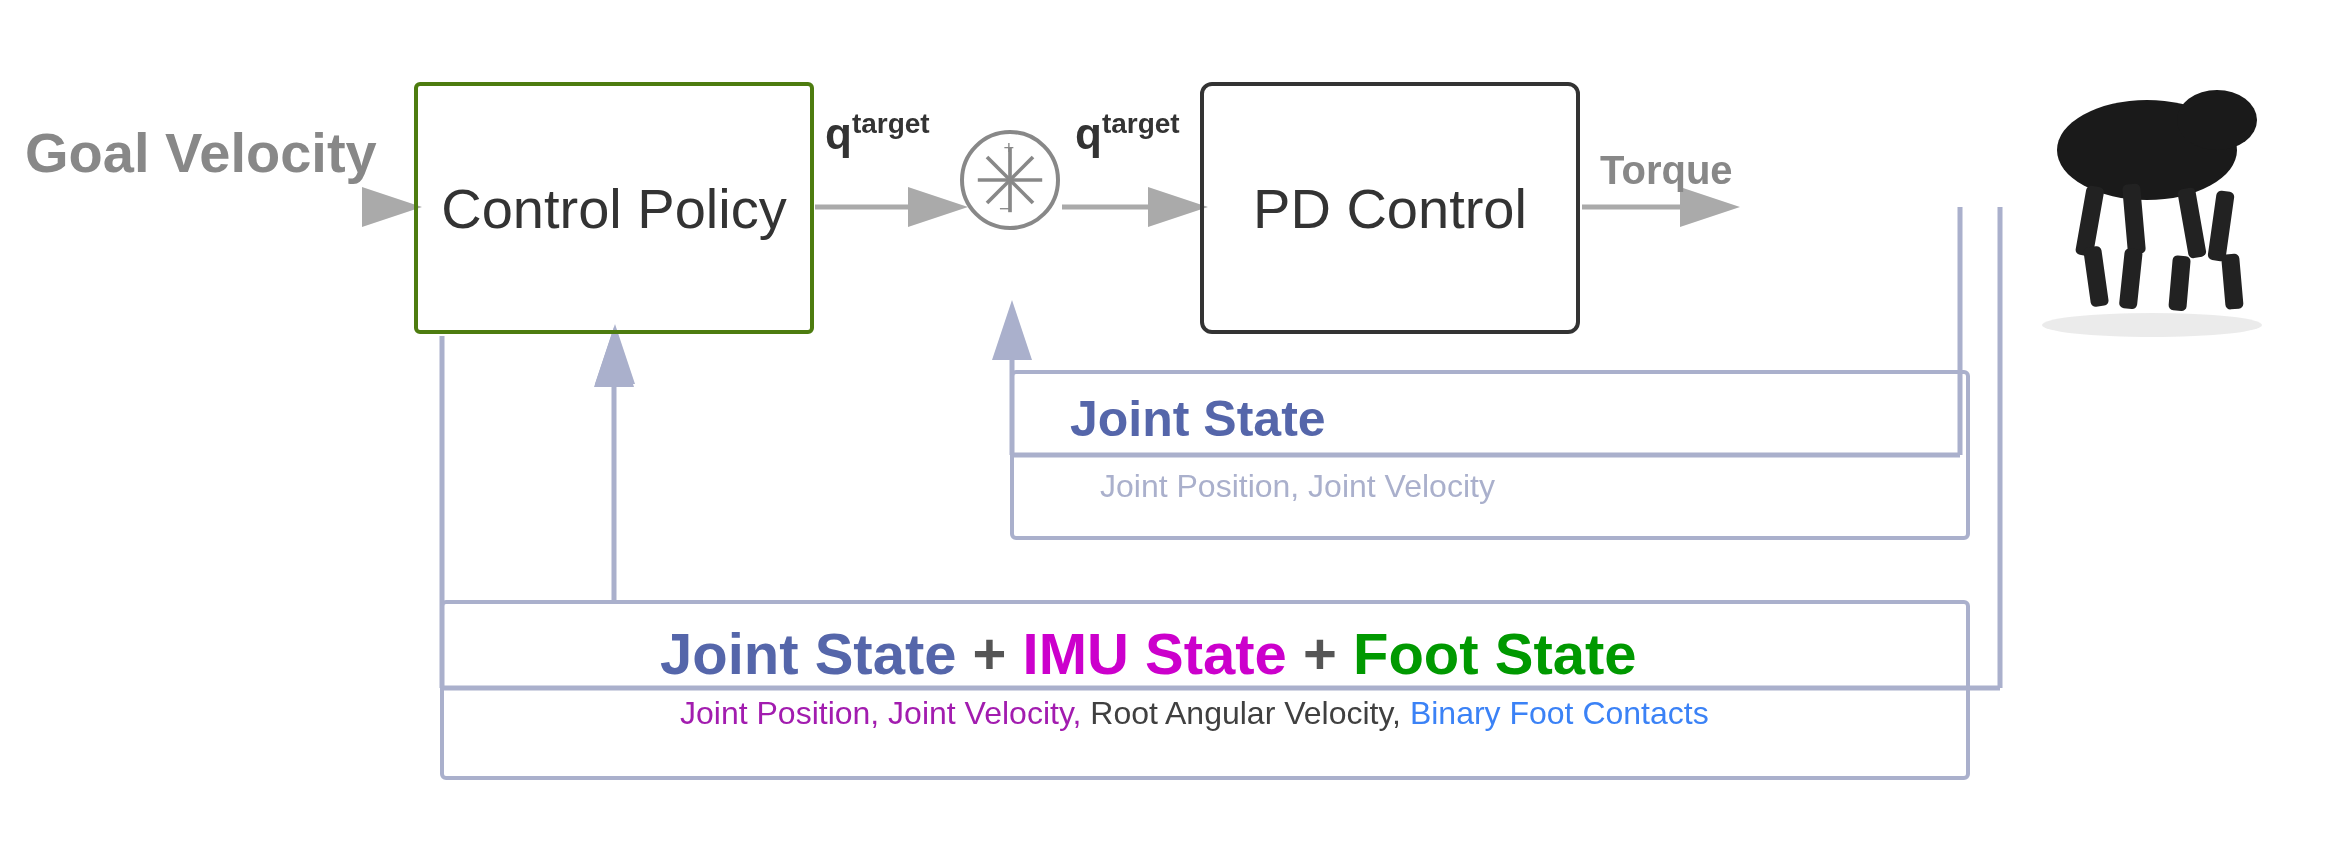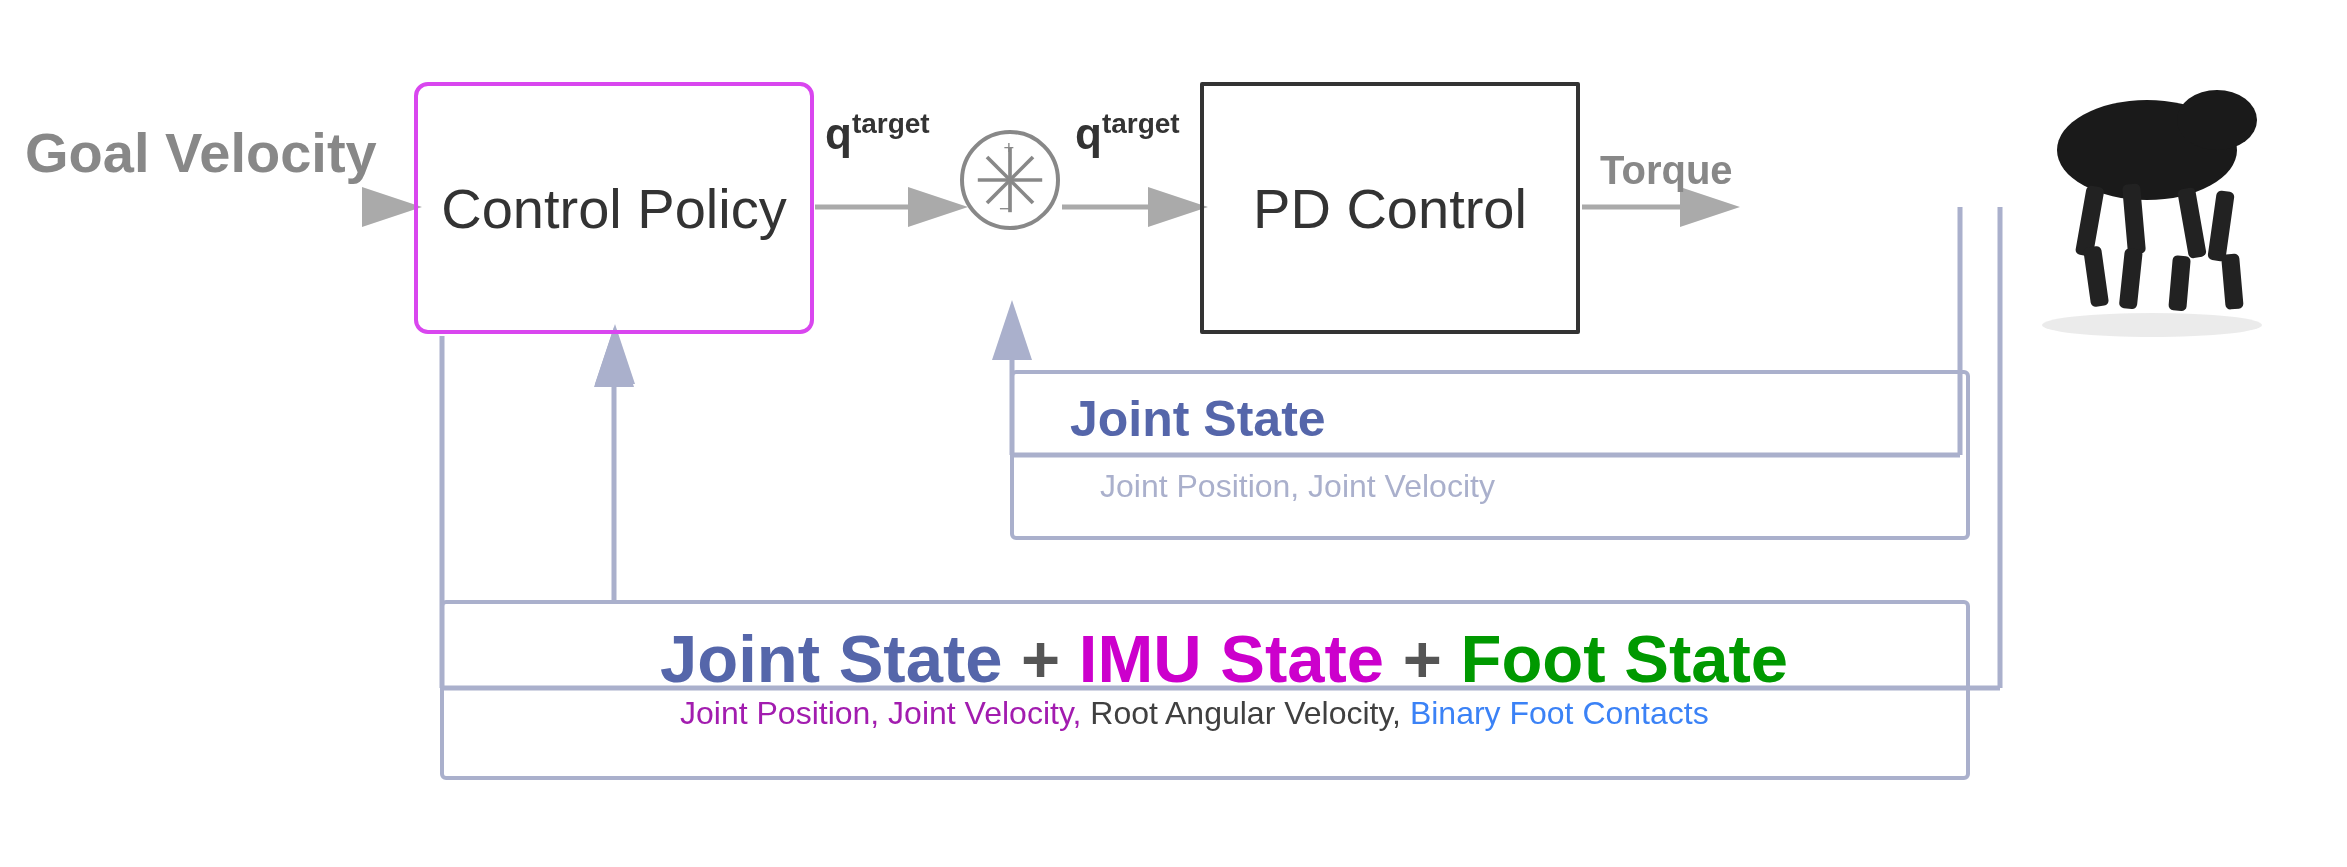--- a/index.html
+++ b/index.html
@@ -27,22 +27,22 @@
       color: #888;
     }
 
     
     .control-policy-box {
       position: absolute;
       left: 414px;
       top: 82px;
       width: 400px;
       height: 252px;
-      border: 4px solid #d946ef;
-      border-radius: 14px;
+      border: 4px solid #4d7c0f;
+      border-radius: 6px;
       display: flex;
       align-items: center;
       justify-content: center;
     }
     .control-policy-label {
       font-size: 56px;
       font-weight: normal;
       color: #333;
       text-align: center;
     }
@@ -88,21 +88,21 @@
     }
 
     
     .pd-control-box {
       position: absolute;
       left: 1200px;
       top: 82px;
       width: 380px;
       height: 252px;
       border: 4px solid #333;
-      border-radius: 2px;
+      border-radius: 12px;
       display: flex;
       align-items: center;
       justify-content: center;
     }
     .pd-control-label {
       font-size: 56px;
       font-weight: normal;
       color: #333;
       text-align: center;
     }
@@ -160,21 +160,21 @@
       top: 600px;
       width: 1530px;
       height: 180px;
       border: 4px solid #aab0cc;
       border-radius: 6px;
     }
     .full-state-label {
       position: absolute;
       left: 660px;
       top: 620px;
-      font-size: 67px;
+      font-size: 58px;
       font-weight: bold;
     }
     .full-state-sublabel {
       position: absolute;
       left: 680px;
       top: 695px;
       font-size: 32px;
     }
 
     

